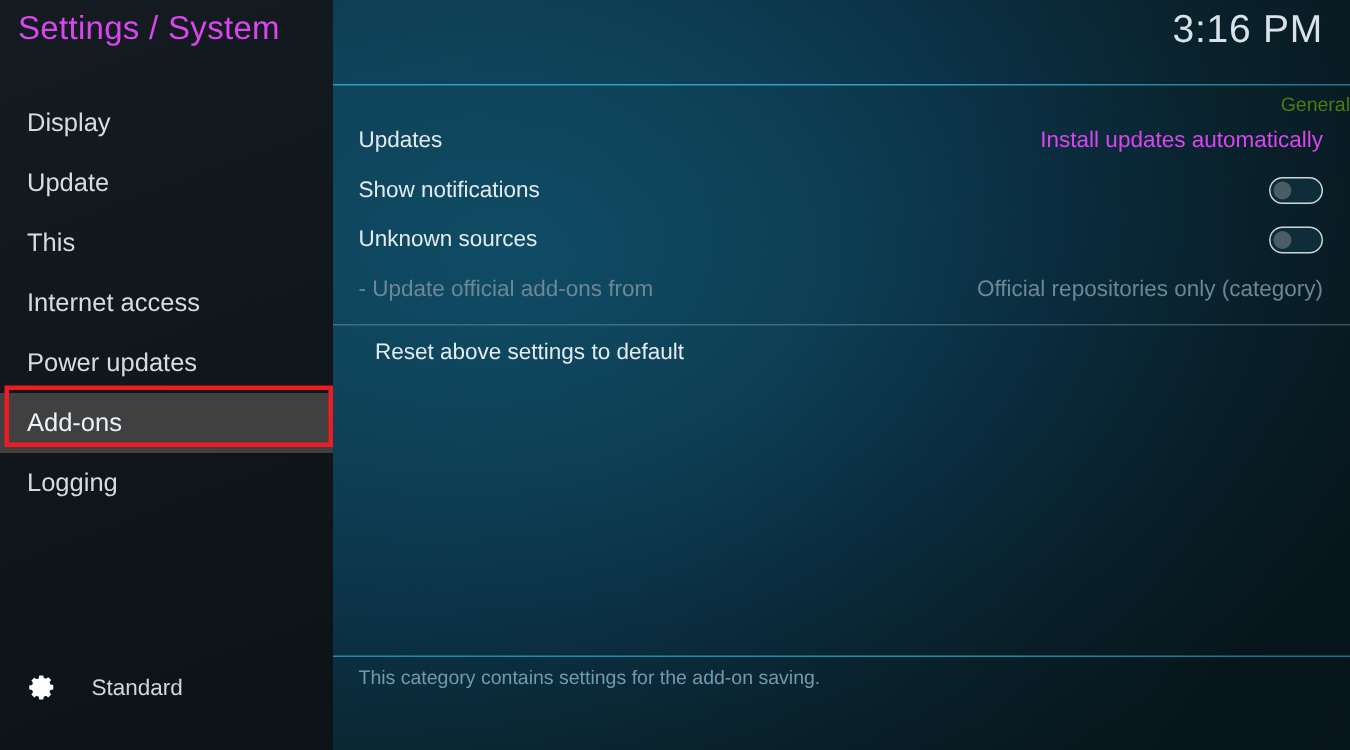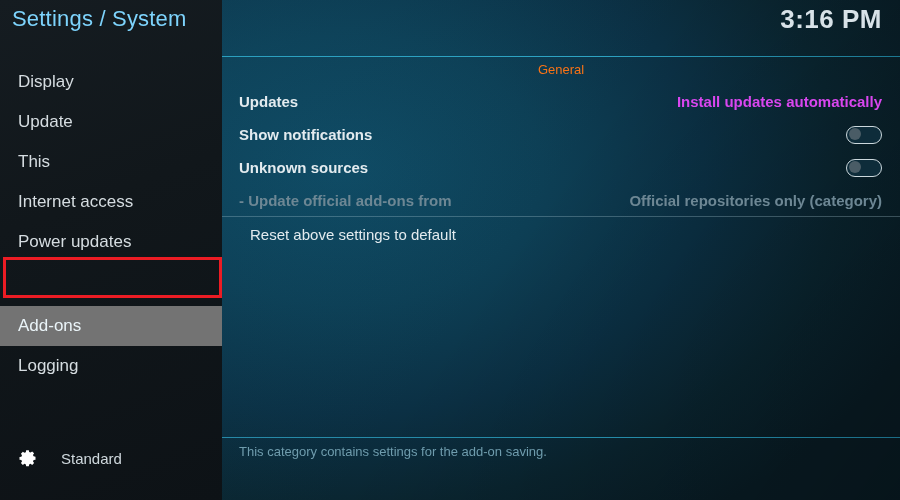--- a/index.html
+++ b/index.html
@@ -29,73 +29,72 @@
   
   .sidebar {
     position:absolute; left:0; top:0; width:222px; height:500px;
     background:linear-gradient(160deg,#151c21 0%, #11171b 40%, #0d1216 100%);
     z-index:3;
   }
 
   
   .app-title {
     position:absolute; left:12px; top:6px;
-    font-size:22px; color:#7dd3fc; letter-spacing:.2px;
+    font-size:22px; color:#d946ef; letter-spacing:.2px;
     z-index:6; white-space:nowrap;
   }
   .clock {
     position:absolute; right:18px; top:4px;
     font-size:26px; color:#d8e2e8; letter-spacing:.5px;
-    z-index:6; white-space:nowrap; font-weight:700;
+    z-index:6; white-space:nowrap; font-weight:400;
   }
 
   
   .top-rule {
     position:absolute; left:222px; top:56px; width:678px; height:1px;
     background:linear-gradient(90deg,#2da4c4 0%, #2fa9c9 55%, #1d7c96 100%);
     z-index:4; opacity:.95;
   }
 
   
   .nav { position:absolute; left:0; top:62px; width:222px; z-index:4; }
   .nav-item {
     height:40px; display:flex; align-items:center;
     padding-left:18px; font-size:17px; color:#d6dde1;
     white-space:nowrap;
   }
   .nav-item.selected {
-    background:#737373; color:#ecf5f8;margin-top:44px;
+    background:#404040; color:#ecf5f8;
   }
   .nav-item.selected .nav-label { color:#eaf4f8; }
 
   
   .annot-box {
     position:absolute; left:3px; top:257px; width:219px; height:41px;
     border:3px solid #ec1c24; z-index:7; pointer-events:none;
   }
 
   
   .profile-row {
     position:absolute; left:18px; bottom:32px; display:flex; align-items:center;
     gap:23px; z-index:5;
   }
   .gear-icon { width:20px; height:20px; display:block; }
   .profile-label { font-size:15px; color:#cfd8dd; white-space:nowrap; }
 
   
   .section-header {
     position:absolute; left:222px; top:62px; width:678px;
-    text-align:center; font-size:13px; color:#f97316; z-index:5;
+    text-align:right; font-size:13px; color:#4d7c0f; z-index:5;
   }
 
   .settings-list { position:absolute; left:222px; top:85px; width:678px; z-index:5; }
   .setting-row {
-    position:relative; height:33px; display:flex; align-items:center;
+    position:relative; height:33px; display:flex; 
     padding:0 18px 0 17px;
-    font-weight:bold;
   }
   .setting-label {
     font-size:15px; color:#e3ebef; white-space:nowrap; flex:0 0 auto;
   }
   .setting-value {
     margin-left:auto; font-size:15px; color:#d946ef;
     white-space:nowrap; text-align:right;
   }
   .setting-row.disabled .setting-label,
   .setting-row.disabled .setting-value { color:#6d8794; }

